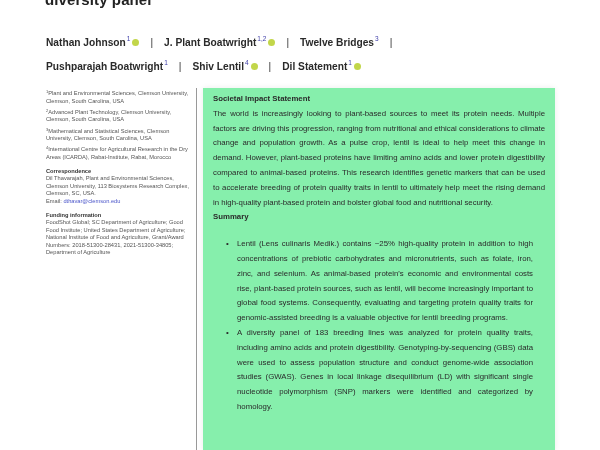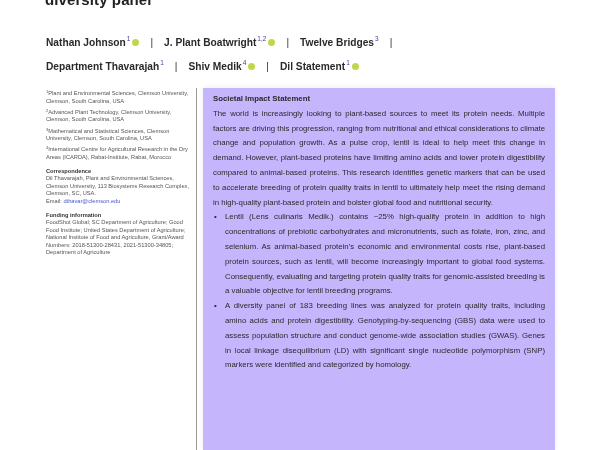--- a/index.html
+++ b/index.html
@@ -9,52 +9,53 @@
   .authors .au { white-space:nowrap; }
   .authors sup { color:#3d3da8; font-size:6.5px; font-weight:normal; vertical-align:5px; margin-left:1px; }
   .orcid { display:inline-block; width:7px; height:7px; border-radius:50%; background:#c2d64a; margin-left:2px; vertical-align:0px; }
   .sep { margin:0 11px; font-weight:normal; color:#333; }
   .left { position:absolute; left:46px; top:88px; width:150px; font-size:5.7px; line-height:7.6px; color:#555; }
   .left .aff { margin-bottom:1.6px; }
   .left .aff sup { font-size:4px; vertical-align:2px; }
   .left .hd { font-weight:bold; color:#333; margin-top:6px; }
   .left a { color:#4a55c9; text-decoration:none; }
   .vline { position:absolute; left:196px; top:88px; width:1px; height:362px; background:#999; }
-  .box { position:absolute; left:203px; top:88px; width:352px; height:362px; background:#c4b5fd; box-shadow:0 0 6px rgba(0,0,0,0.08); }
+  .box { position:absolute; left:203px; top:88px; width:352px; height:362px; background:#86efac; box-shadow:0 0 6px rgba(0,0,0,0.08); }
   .box .inner { padding:4px 10px 0 10px; font-size:7.8px; line-height:14.8px; color:#2a2a2a; text-align:justify; }
   .box .hd { font-weight:bold; color:#2a2a2a; }
-  .box ul { margin:0; padding-left:12px; list-style:none; }
+  .box ul { margin:12px; padding-left:12px; list-style:none; }
   .box li { position:relative; }
   .box li::before { content:"•"; position:absolute; left:-11px; font-size:8px; }
 </style>
 </head>
 <body>
 
 <div class="title">diversity panel</div>
 
 <div class="authors">
   <span class="au"><span>Nathan Johnson</span><sup>1</sup><span class="orcid"></span></span><span class="sep">|</span><span class="au"><span>J. Plant Boatwright</span><sup>1,2</sup><span class="orcid"></span></span><span class="sep">|</span><span class="au"><span>Twelve Bridges</span><sup>3</sup></span><span class="sep">|</span><br>
-  <span class="au"><span>Department Thavarajah</span><sup>1</sup></span><span class="sep">|</span><span class="au"><span>Shiv Medik</span><sup>4</sup><span class="orcid"></span></span><span class="sep">|</span><span class="au"><span>Dil Statement</span><sup>1</sup><span class="orcid"></span></span>
+  <span class="au"><span>Pushparajah Boatwright</span><sup>1</sup></span><span class="sep">|</span><span class="au"><span>Shiv Lentil</span><sup>4</sup><span class="orcid"></span></span><span class="sep">|</span><span class="au"><span>Dil Statement</span><sup>1</sup><span class="orcid"></span></span>
 </div>
 
 <div class="left">
   <div class="aff"><sup>1</sup><span>Plant and Environmental Sciences, Clemson University, Clemson, South Carolina, USA</span></div>
   <div class="aff"><sup>2</sup><span>Advanced Plant Technology, Clemson University, Clemson, South Carolina, USA</span></div>
   <div class="aff"><sup>3</sup><span>Mathematical and Statistical Sciences, Clemson University, Clemson, South Carolina, USA</span></div>
   <div class="aff"><sup>4</sup><span>International Centre for Agricultural Research in the Dry Areas (ICARDA), Rabat-Institute, Rabat, Morocco</span></div>
   <div class="hd">Correspondence</div>
   <div><span>Dil Thavarajah, Plant and Environmental Sciences, Clemson University, 113 Biosystems Research Complex, Clemson, SC, USA.</span><br><span>Email: </span><a>dthavar@clemson.edu</a></div>
   <div class="hd">Funding information</div>
   <div>FoodShot Global; SC Department of Agriculture; Good Food Institute; United States Department of Agriculture; National Institute of Food and Agriculture, Grant/Award Numbers: 2018-51300-28431, 2021-51300-34805; Department of Agriculture</div>
 </div>
 
 <div class="vline"></div>
 
 <div class="box">
   <div class="inner">
     <div class="hd">Societal Impact Statement</div>
     <div>The world is increasingly looking to plant-based sources to meet its protein needs. Multiple factors are driving this progression, ranging from nutritional and ethical considerations to climate change and population growth. As a pulse crop, lentil is ideal to help meet this change in demand. However, plant-based proteins have limiting amino acids and lower protein digestibility compared to animal-based proteins. This research identifies genetic markers that can be used to accelerate breeding of protein quality traits in lentil to ultimately help meet the rising demand in high-quality plant-based protein and bolster global food and nutritional security.</div>
+    <div class="hd">Summary</div>
     <ul>
       <li>Lentil (Lens culinaris Medik.) contains ~25% high-quality protein in addition to high concentrations of prebiotic carbohydrates and micronutrients, such as folate, iron, zinc, and selenium. As animal-based protein's economic and environmental costs rise, plant-based protein sources, such as lentil, will become increasingly important to global food systems. Consequently, evaluating and targeting protein quality traits for genomic-assisted breeding is a valuable objective for lentil breeding programs.</li>
       <li>A diversity panel of 183 breeding lines was analyzed for protein quality traits, including amino acids and protein digestibility. Genotyping-by-sequencing (GBS) data were used to assess population structure and conduct genome-wide association studies (GWAS). Genes in local linkage disequilibrium (LD) with significant single nucleotide polymorphism (SNP) markers were identified and categorized by homology.</li>
     </ul>
   </div>
 </div>
 
 </body></html>

